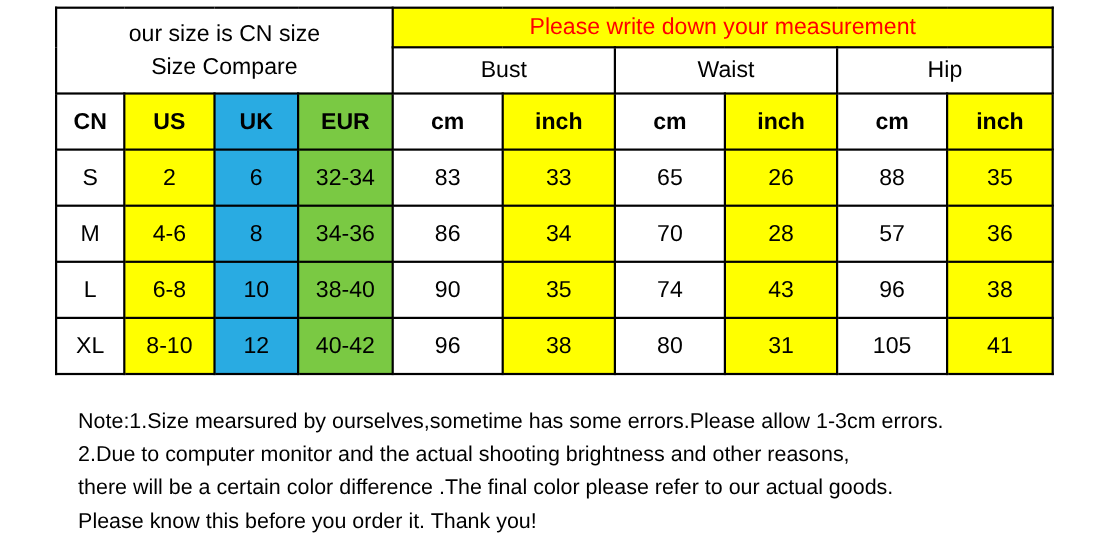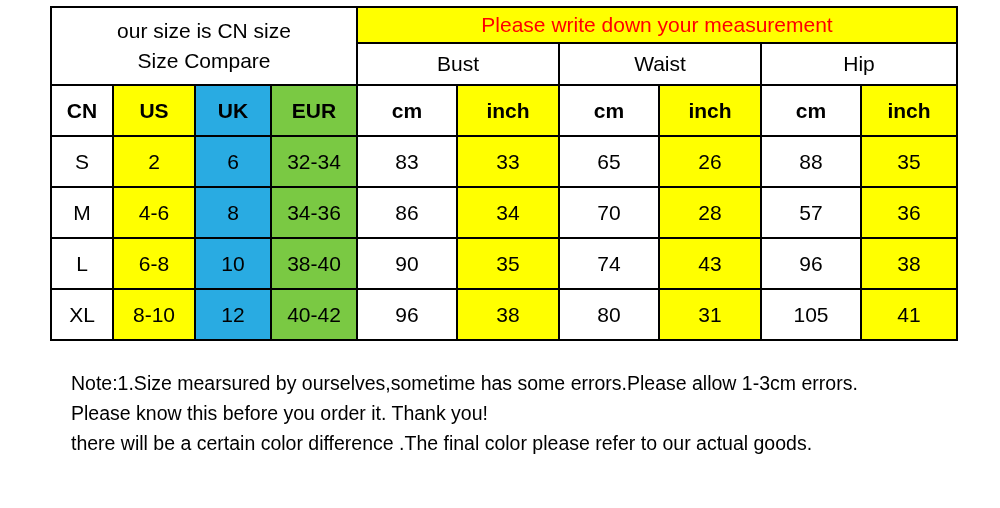--- a/index.html
+++ b/index.html
@@ -194,15 +194,16 @@
         <td class="yellow">31</td>
         <td class="white">105</td>
         <td class="yellow">41</td>
       </tr>
     </tbody>
   </table>
 </div>
 
 <div class="notes">
   <div>Note:1.Size mearsured by ourselves,sometime has some errors.Please allow 1-3cm errors.</div>
+  <div>2.Due to computer monitor and the actual shooting brightness and other reasons,</div>
+  <div>there will be a certain color difference .The final color please refer to our actual goods.</div>
   <div>Please know this before you order it. Thank you!</div>
-  <div>there will be a certain color difference .The final color please refer to our actual goods.</div>
 </div>
 
 </body></html>

